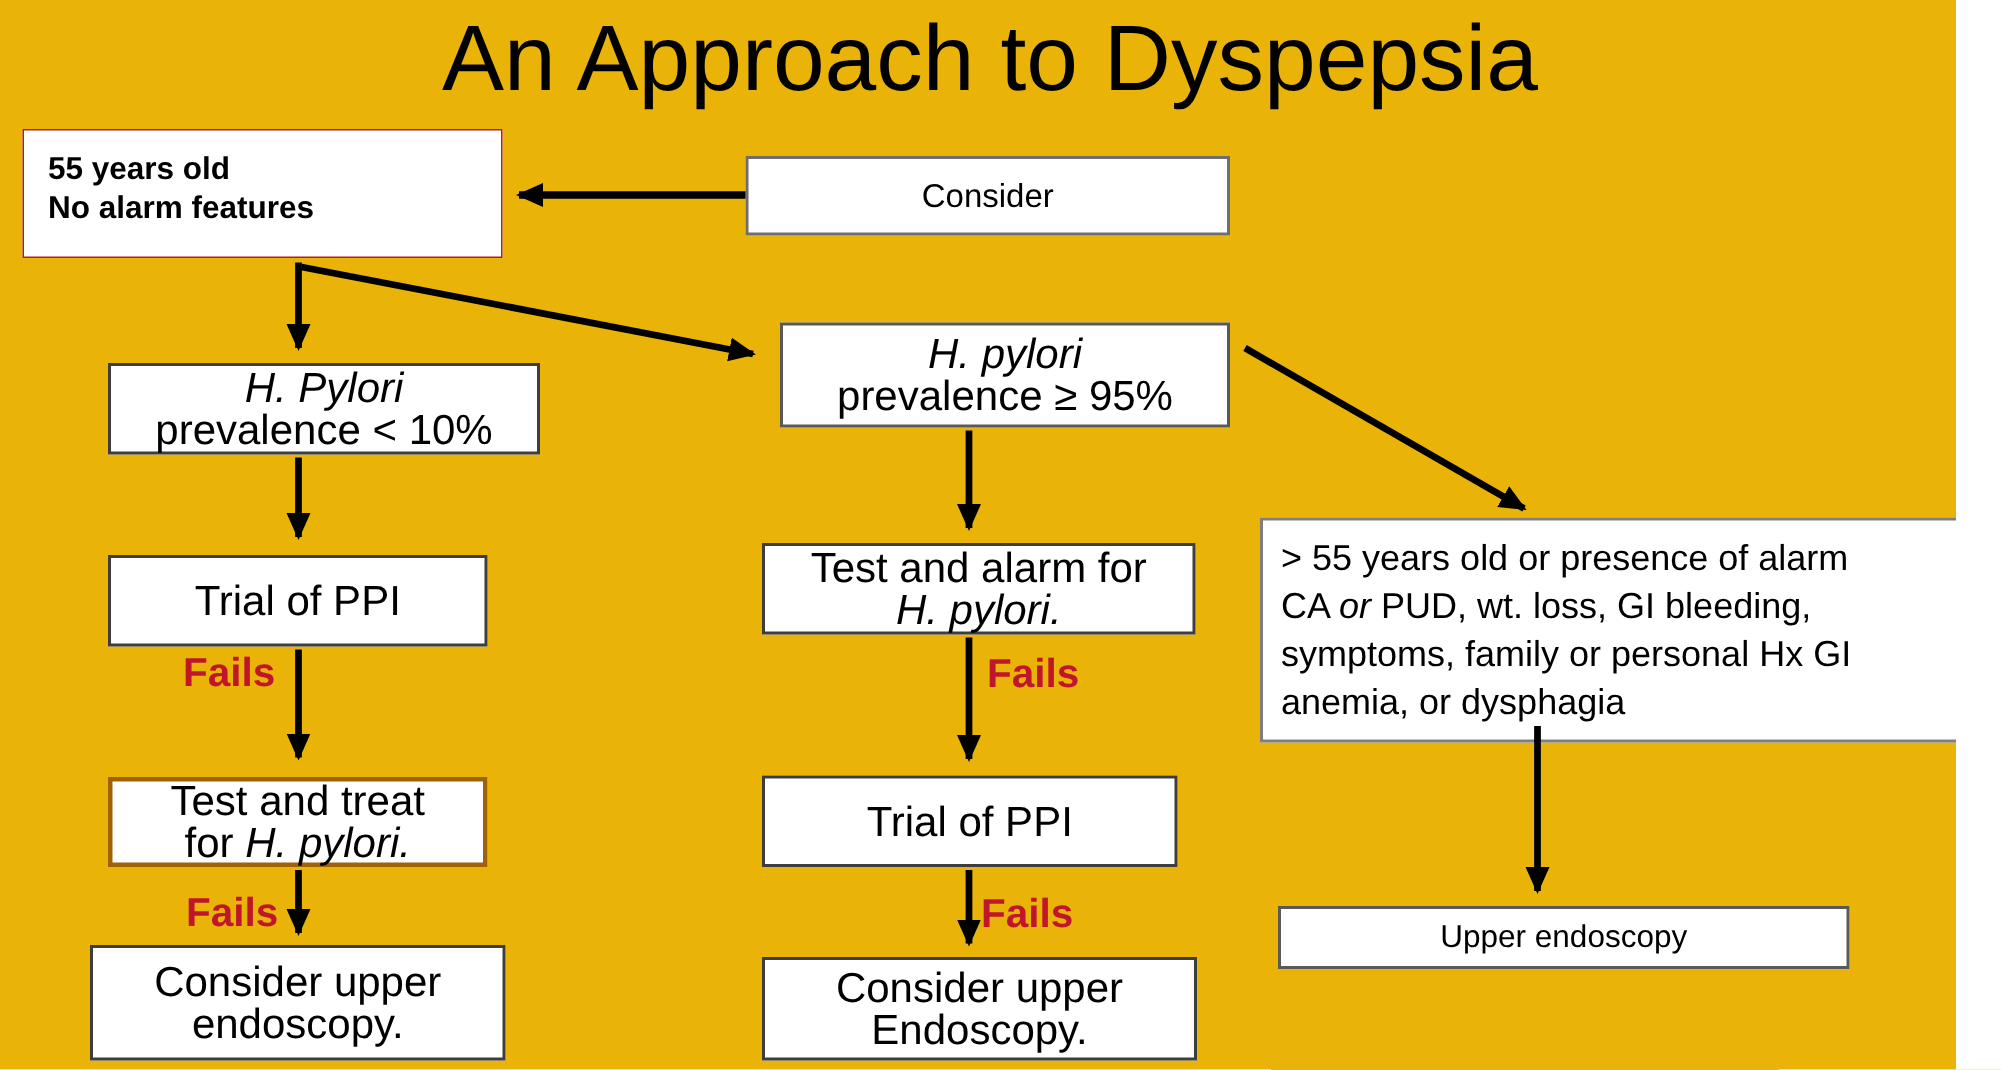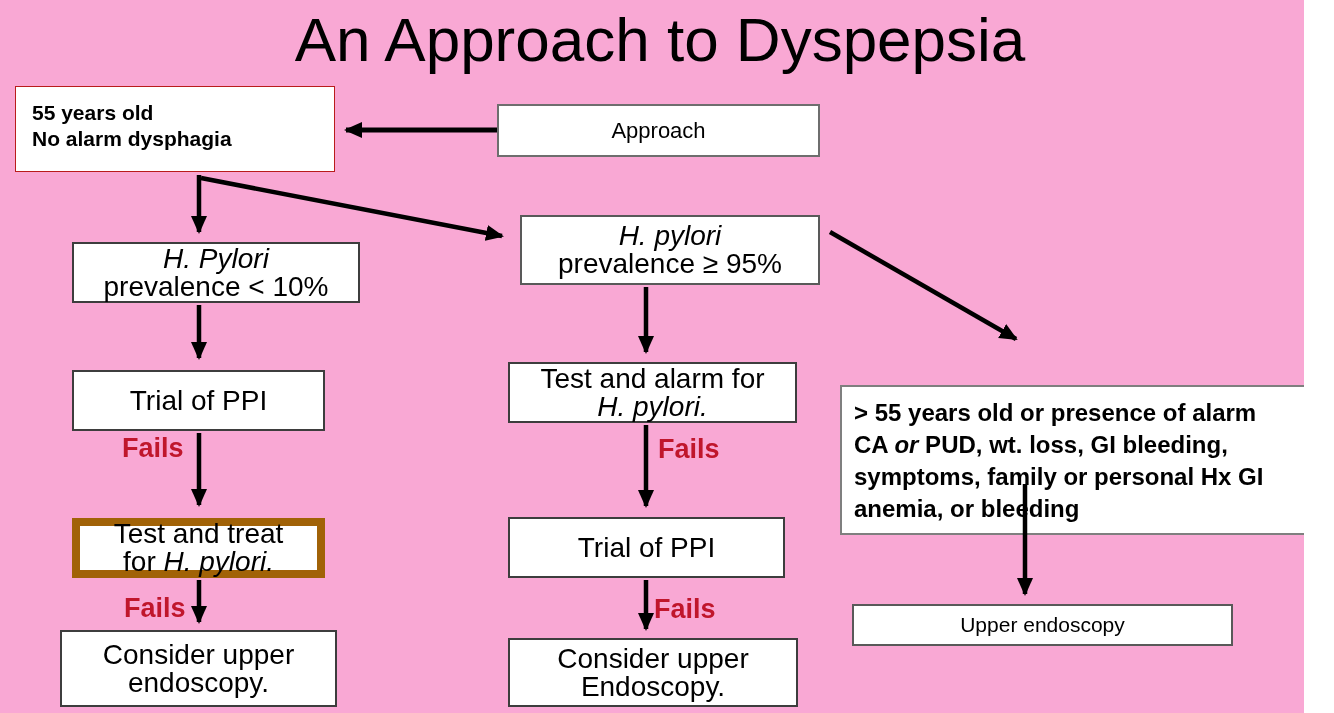--- a/index.html
+++ b/index.html
@@ -5,21 +5,21 @@
   html, body {
     margin: 0;
     padding: 0;
     background: #ffffff;
     font-family: "Liberation Sans", "DejaVu Sans", sans-serif;
   }
   #canvas {
     position: relative;
     width: 1304px;
     height: 713px;
-    background: #f9a8d4;
+    background: #eab308;
     overflow: hidden;
     color: #000000;
   }
   .title {
     position: absolute;
     left: 0;
     top: 4px;
     width: 1320px;
     text-align: center;
     font-size: 62px;
@@ -54,36 +54,35 @@
     line-height: 26px;
   }
   .box-dyspepsia {
     left: 497px; top: 104px; width: 323px; height: 53px;
     border: 2px solid #6e6e6e;
     font-size: 22px;
   }
   .box-hp-low   { left: 72px;  top: 242px; width: 288px; height: 61px; border: 2px solid #3d3d3d; }
   .box-hp-high  { left: 520px; top: 215px; width: 300px; height: 70px; border: 2px solid #595959; }
   .box-ppi-l    { left: 72px;  top: 370px; width: 253px; height: 61px; border: 2px solid #3d3d3d; }
-  .box-tt-l     { left: 72px;  top: 518px; width: 253px; height: 60px; border: 8px solid #a16207; }
+  .box-tt-l     { left: 72px;  top: 518px; width: 253px; height: 60px; border: 3px solid #a16207; }
   .box-cons-l   { left: 60px;  top: 630px; width: 277px; height: 77px; border: 2px solid #3d3d3d; }
   .box-tt-m     { left: 508px; top: 362px; width: 289px; height: 61px; border: 2px solid #3d3d3d; }
   .box-ppi-m    { left: 508px; top: 517px; width: 277px; height: 61px; border: 2px solid #3d3d3d; }
   .box-cons-m   { left: 508px; top: 638px; width: 290px; height: 69px; border: 2px solid #3d3d3d; }
   .box-alarm {
     left: 840px; top: 345px; width: 492px; height: 150px;
     border: 2px solid #7f7f7f;
     align-items: flex-start;
     justify-content: flex-start;
     text-align: left;
     padding: 10px 12px;
-    font-weight: 700;
+    font-weight: 400;
     font-size: 24px;
     line-height: 32px;
-    margin-top: 40px;
   }
   .box-alarm div { white-space: nowrap; }
   .box-upper {
     left: 852px; top: 604px; width: 381px; height: 42px;
     border: 2px solid #595959;
     font-size: 21px;
   }
   .fails {
     position: absolute;
     font-size: 27px;
@@ -111,25 +110,25 @@
 </style>
 </head>
 <body>
 
 <div id="canvas">
 
   <div class="title">An Approach to Dyspepsia</div>
 
   <div class="box box-age">
     <div>55 years old</div>
-    <div>No alarm dysphagia</div>
+    <div>No alarm features</div>
   </div>
 
   <div class="box box-dyspepsia">
-    <div>Approach</div>
+    <div>Consider</div>
   </div>
 
   <div class="box box-hp-low">
     <div class="ital">H. Pylori</div>
     <div>prevalence &lt; 10%</div>
   </div>
 
   <div class="box box-ppi-l">
     <div>Trial of PPI</div>
   </div>
@@ -160,21 +159,21 @@
 
   <div class="box box-cons-m">
     <div>Consider upper</div>
     <div>Endoscopy.</div>
   </div>
 
   <div class="box box-alarm">
     <div>&gt; 55 years old or presence of alarm</div>
     <div><span>CA </span><span class="ital">or</span><span> PUD, wt. loss, GI bleeding,</span></div>
     <div>symptoms, family or personal Hx GI</div>
-    <div>anemia, or bleeding</div>
+    <div>anemia, or dysphagia</div>
   </div>
 
   <div class="box box-upper">
     <div>Upper endoscopy</div>
   </div>
 
   <div class="fails fails-1">Fails</div>
   <div class="fails fails-2">Fails</div>
   <div class="fails fails-3">Fails</div>
   <div class="fails fails-4">Fails</div>

